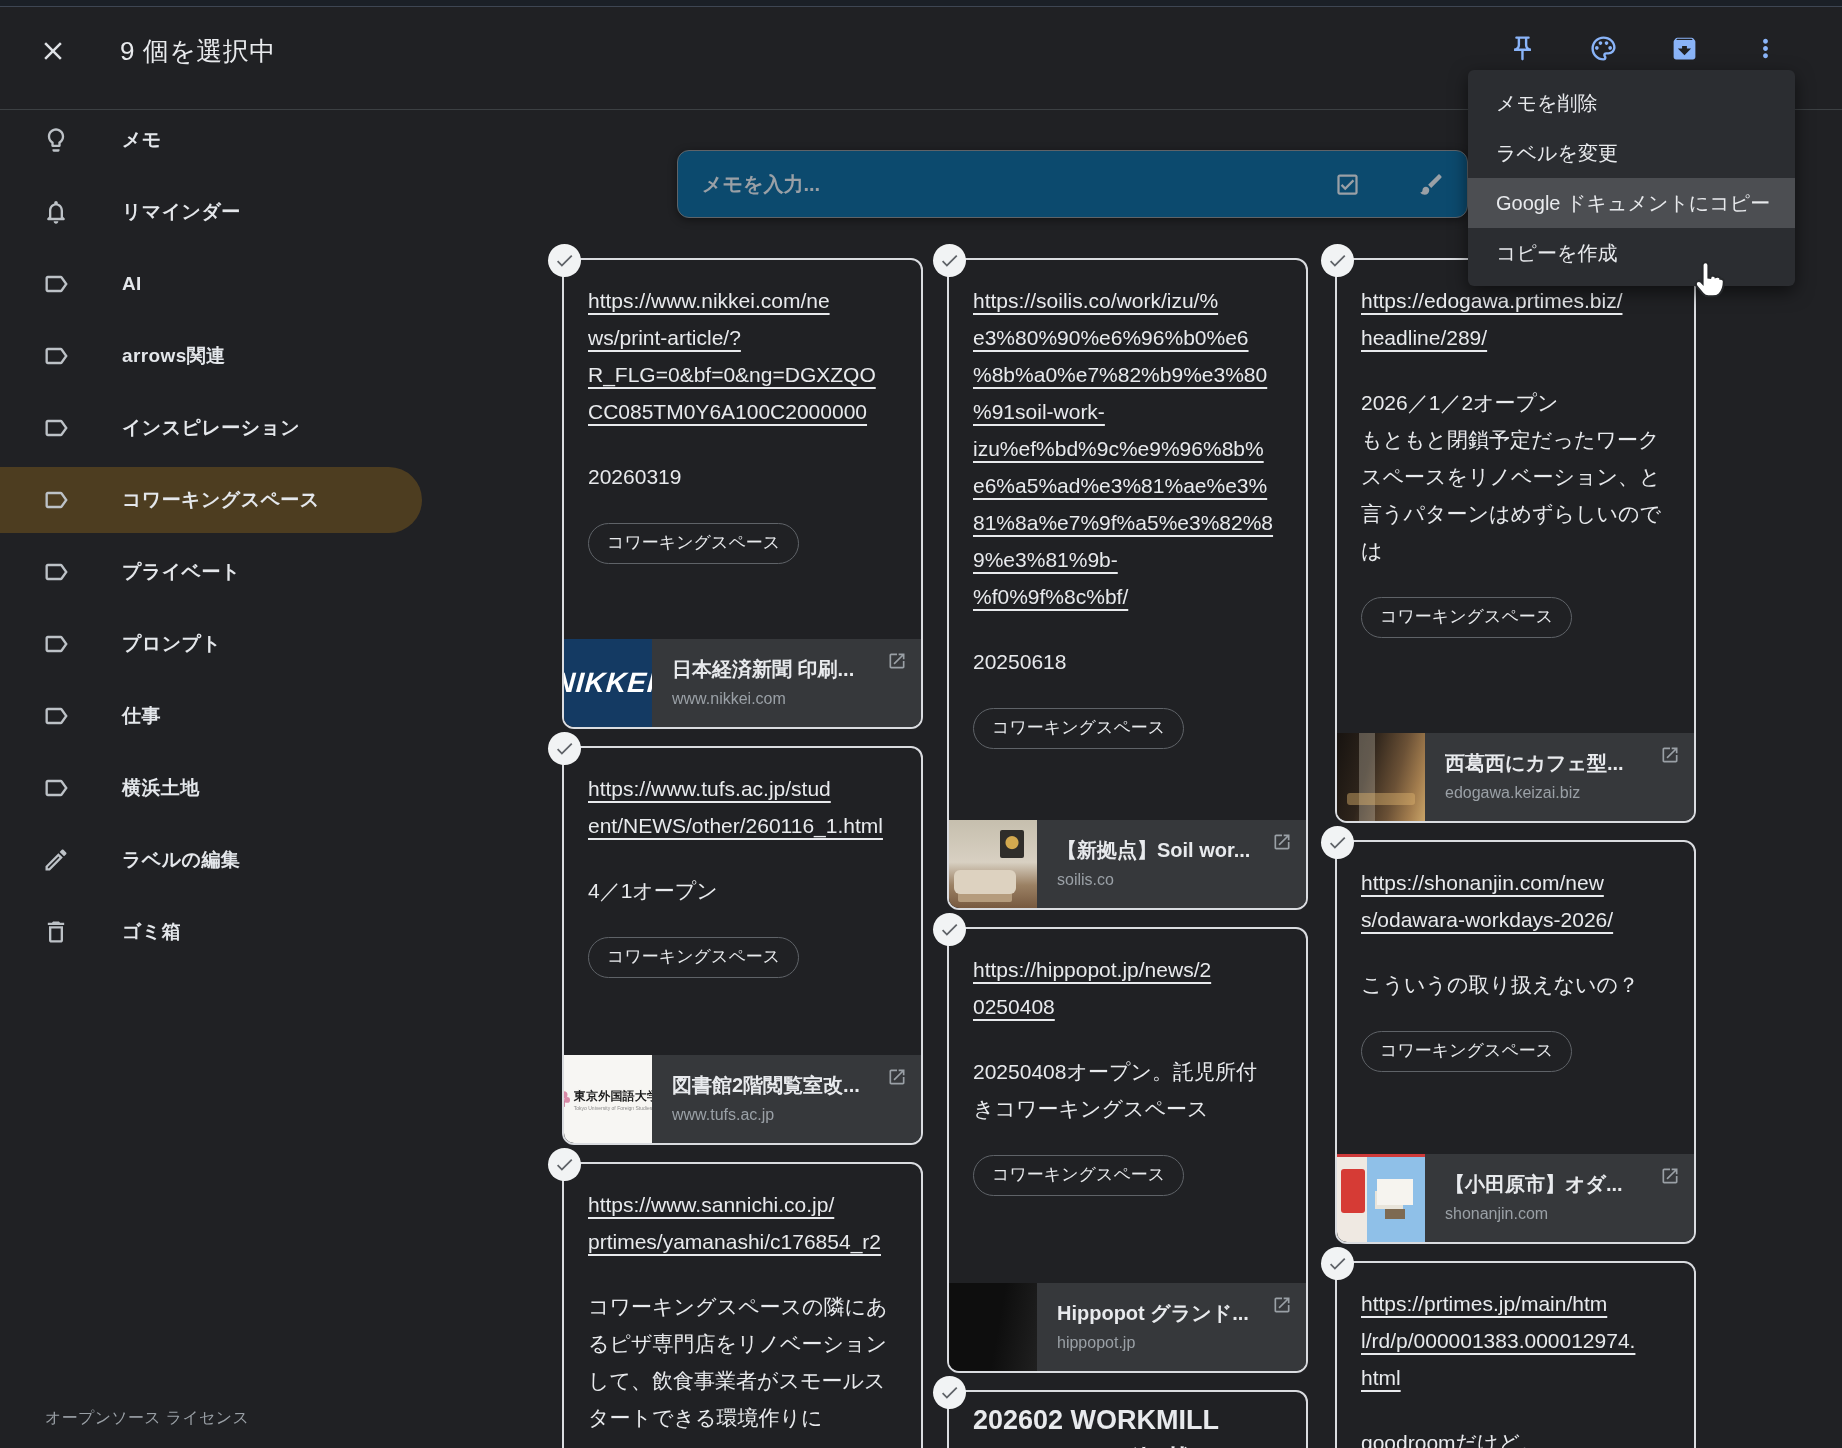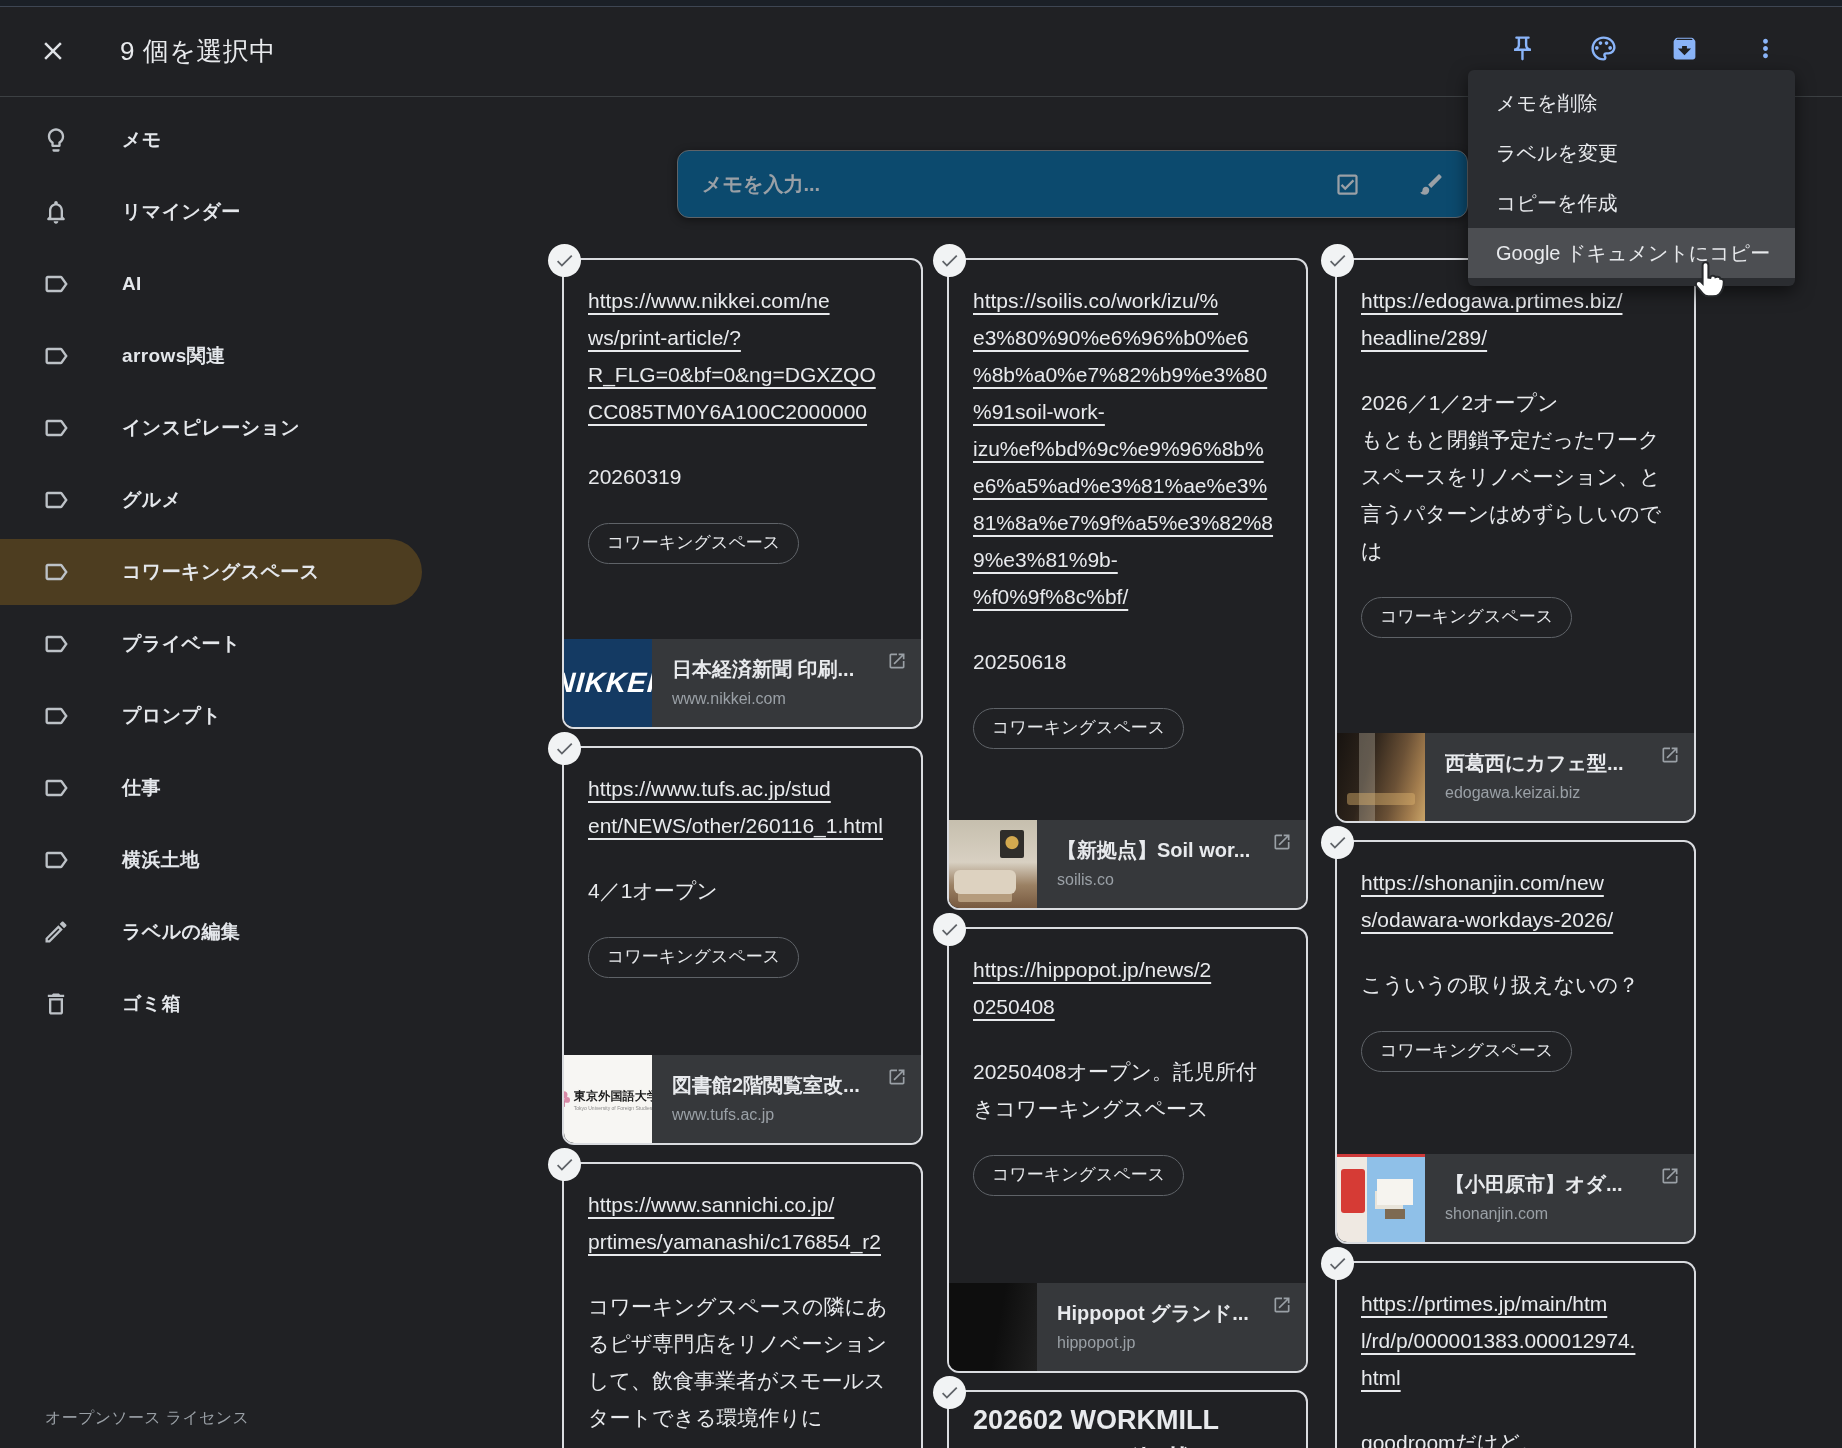--- a/index.html
+++ b/index.html
@@ -4,21 +4,21 @@
 <style>
   * { box-sizing: border-box; }
   html,body { margin:0; padding:0; }
   body {
     width:1842px; height:1448px; overflow:hidden; position:relative;
     background:#202124; color:#e8eaed;
     font-family:"Liberation Sans", sans-serif;
   }
   .top-strip { position:absolute; top:0; left:0; right:0; height:7px;
     background:#1b2027; border-bottom:1px solid #3e4653; }
-  .topbar { position:absolute; top:8px; left:0; right:0; height:89px;
+  .topbar { position:absolute; top:8px; left:0; right:0; height:102px;
     border-bottom:1px solid #3c4043; background:#202124; }
   .close-btn { position:absolute; left:38px; top:28px; width:30px; height:30px; color:#dfe2e6; }
   .sel-label { position:absolute; left:120px; top:26px; font-size:26px; letter-spacing:.5px; color:#e8eaed; }
   .topbar-icons { position:absolute; right:62px; top:26px; display:flex; gap:52px; }
   .tb-icon { width:29px; height:29px; color:#8ab4f8; }
   svg.gicon { display:block; width:100%; height:100%; }
 
   .note-bar { position:absolute; left:677px; top:150px; width:791px; height:68px;
     border:1px solid #5f6368; border-radius:12px; background:#0c4a6e;
     box-shadow:0 2px 8px rgba(0,0,0,.45);
@@ -183,28 +183,20 @@
     </div>
     <div class="sb-item">
       <div class="sb-icon">
         <svg viewBox="0 0 24 24" class="gicon">
           <path d="M17.63 5.84C17.27 5.33 16.67 5 16 5L5 5.01C3.9 5.01 3 5.9 3 7v10c0 1.1.9 1.99 2 1.99L16 19c.67 0 1.27-.33 1.63-.84L22 12l-4.37-6.16zM16 17H5V7h11l3.55 5L16 17z" fill="currentColor"></path>
         </svg>
       </div>
       <div class="sb-label">インスピレーション</div>
     </div>
     <div class="sb-item">
-      <div class="sb-icon">
-        <svg viewBox="0 0 24 24" class="gicon">
-          <path d="M17.63 5.84C17.27 5.33 16.67 5 16 5L5 5.01C3.9 5.01 3 5.9 3 7v10c0 1.1.9 1.99 2 1.99L16 19c.67 0 1.27-.33 1.63-.84L22 12l-4.37-6.16zM16 17H5V7h11l3.55 5L16 17z" fill="currentColor"></path>
-        </svg>
-      </div>
-      <div class="sb-label">グルメ</div>
-    </div>
-    <div class="sb-item">
       <div class="sb-pill"></div>
       <div class="sb-icon">
         <svg viewBox="0 0 24 24" class="gicon">
           <path d="M17.63 5.84C17.27 5.33 16.67 5 16 5L5 5.01C3.9 5.01 3 5.9 3 7v10c0 1.1.9 1.99 2 1.99L16 19c.67 0 1.27-.33 1.63-.84L22 12l-4.37-6.16zM16 17H5V7h11l3.55 5L16 17z" fill="currentColor"></path>
         </svg>
       </div>
       <div class="sb-label">コワーキングスペース</div>
     </div>
     <div class="sb-item">
       <div class="sb-icon">
@@ -484,19 +476,19 @@
         <div class="text-block">
           <div class="text-line">goodroomだけど。</div>
         </div>
       </div>
     </div>
   </div>
 
 <div class="menu">
     <div class="menu-item">メモを削除</div>
     <div class="menu-item">ラベルを変更</div>
+    <div class="menu-item hl">Google ドキュメントにコピー</div>
     <div class="menu-item">コピーを作成</div>
-    <div class="menu-item hl">Google ドキュメントにコピー</div>
   </div>
 
 <svg class="cursor" viewBox="0 0 32 34">
   <path d="M12.2 2.6c1.15 0 2 .9 2 2.05v8.6l1.35.22.3-.95c.3-1 3.05-.75 3.25.45l1.05-.3c1.05-.3 2.3.4 2.4 1.45 1.05-.2 2.35.55 2.35 1.85 0 2.6-1.05 6.7-3.1 8.75-1 1-2.5 1.55-4.55 1.55h-3.1c-1.55 0-2.85-.65-3.85-1.85l-4.35-5.3c-.8-1-.6-2.45.45-3.15.85-.6 1.95-.5 2.65.25l1.1 1.15V4.65c0-1.15.9-2.05 2.05-2.05z" fill="#ffffff" stroke="#26282b" stroke-width="1.4"></path>
 </svg>
 
 </body></html>

